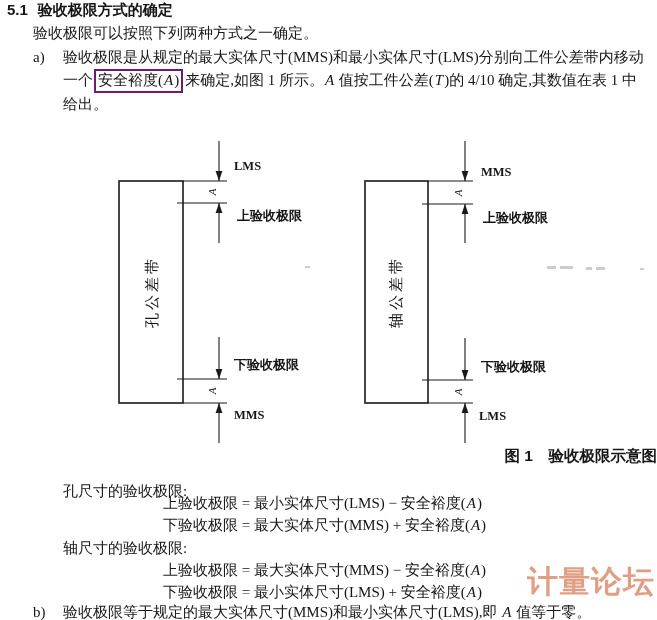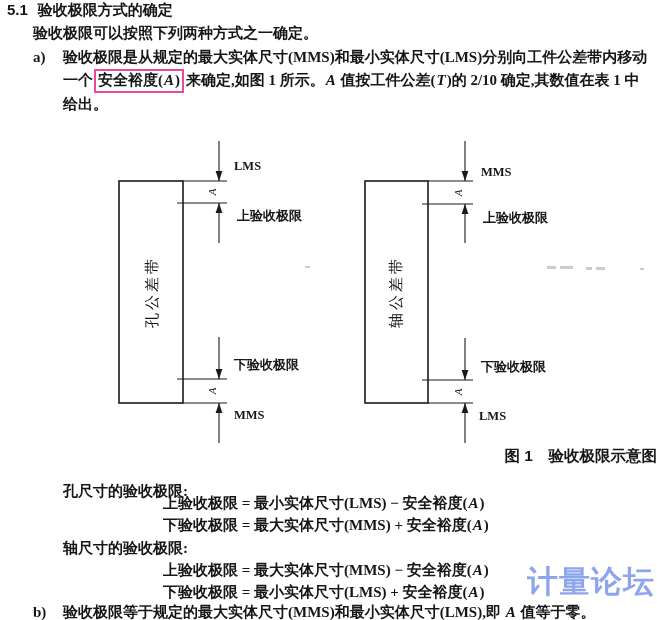--- a/index.html
+++ b/index.html
@@ -1,29 +1,29 @@
 <!DOCTYPE html>
 <html><head>
 <meta charset="utf-8">
 <style>
   html,body{margin:0;padding:0;background:#ffffff;}
   .page{position:relative;width:657px;height:620px;background:#ffffff;overflow:hidden;
         font-family:"Liberation Serif","DejaVu Serif",serif;color:#161616;}
-  .t{position:absolute;font-size:15px;line-height:22px;white-space:nowrap;font-weight:bold;}
+  .t{position:absolute;font-size:15px;line-height:22px;white-space:nowrap;}
   .heading{position:absolute;top:1px;left:7px;font-family:"Liberation Sans","DejaVu Sans",sans-serif;
            font-weight:bold;font-size:15px;white-space:nowrap;}
   .heading .num{margin-right:10px;}
   .var{font-style:italic;padding:0 1px;}
-  .hl{border:2px solid #ec4899;padding:0 2px 1px 2px;margin:0 2px 0 1px;display:inline-block;line-height:19px;}
+  .hl{border:2px solid #701a75;padding:0 2px 1px 2px;margin:0 2px 0 1px;display:inline-block;line-height:19px;}
   .caption{position:absolute;top:446px;left:0;width:657px;box-sizing:border-box;padding-left:14px;
            text-align:right;font-family:"Liberation Sans","DejaVu Sans",sans-serif;
            font-weight:bold;font-size:15.5px;white-space:nowrap;}
   .wm{position:absolute;top:561px;left:527px;width:130px;height:40px;overflow:hidden;
       font-family:"Liberation Sans","DejaVu Sans",sans-serif;font-weight:bold;font-size:31px;
-      letter-spacing:1px;color:#1d4ed8;opacity:.5;white-space:nowrap;}
+      letter-spacing:1px;color:#c2410c;opacity:.5;white-space:nowrap;}
   .diagram{position:absolute;top:0;left:0;}
   
   .ln{stroke:#1a1a1a;stroke-width:1.1;fill:none;}
   .box{fill:#ffffff;stroke:#1a1a1a;stroke-width:1.6;}
   .arrow{fill:#1a1a1a;stroke:none;}
   .zone{font-family:"Liberation Serif","DejaVu Serif",serif;font-size:15px;letter-spacing:3px;fill:#161616;}
   .alabel{font-family:"Liberation Serif","DejaVu Serif",serif;font-style:italic;font-size:11px;fill:#161616;}
   .lat{font-family:"Liberation Serif","DejaVu Serif",serif;font-weight:600;font-size:12.5px;fill:#161616;}
   .cjk{font-family:"Liberation Serif","DejaVu Serif",serif;font-weight:600;font-size:13px;fill:#161616;}
 </style>
@@ -34,21 +34,21 @@
 
   <div class="heading">
     <span class="num">5.1</span><span>验收极限方式的确定</span>
   </div>
 
   <div class="t" style="top:22px;left:33px">验收极限可以按照下列两种方式之一确定。</div>
 
   <div class="t" style="top:46px;left:33px">a)</div>
   <div class="t" style="top:46px;left:63px">验收极限是从规定的最大实体尺寸(MMS)和最小实体尺寸(LMS)分别向工件公差带内移动</div>
   <div class="t" style="top:69px;left:63px">
-    <span>一个</span><span class="hl"><span>安全裕度(</span><span class="var">A</span><span>)</span></span><span>来确定,如图 1 所示。</span><span class="var">A</span><span> 值按工件公差(</span><span class="var">T</span><span>)的 2/10 确定,其数值在表 1 中</span>
+    <span>一个</span><span class="hl"><span>安全裕度(</span><span class="var">A</span><span>)</span></span><span>来确定,如图 1 所示。</span><span class="var">A</span><span> 值按工件公差(</span><span class="var">T</span><span>)的 4/10 确定,其数值在表 1 中</span>
   </div>
   <div class="t" style="top:93px;left:63px">给出。</div>
 
   <svg class="diagram" width="657" height="450" viewBox="0 0 657 450">
 
     <g>
       <rect class="box" x="119" y="181" width="64" height="222"></rect>
       <path class="ln" d="M183 181 H227 M177 203 H227 M177 379 H227 M183 403 H227"></path>
       <path class="ln" d="M219 141 V181 M219 203 V243 M219 337 V379 M219 403 V443"></path>
       <polygon class="arrow" points="219,181 215.6,171 222.4,171"></polygon>

